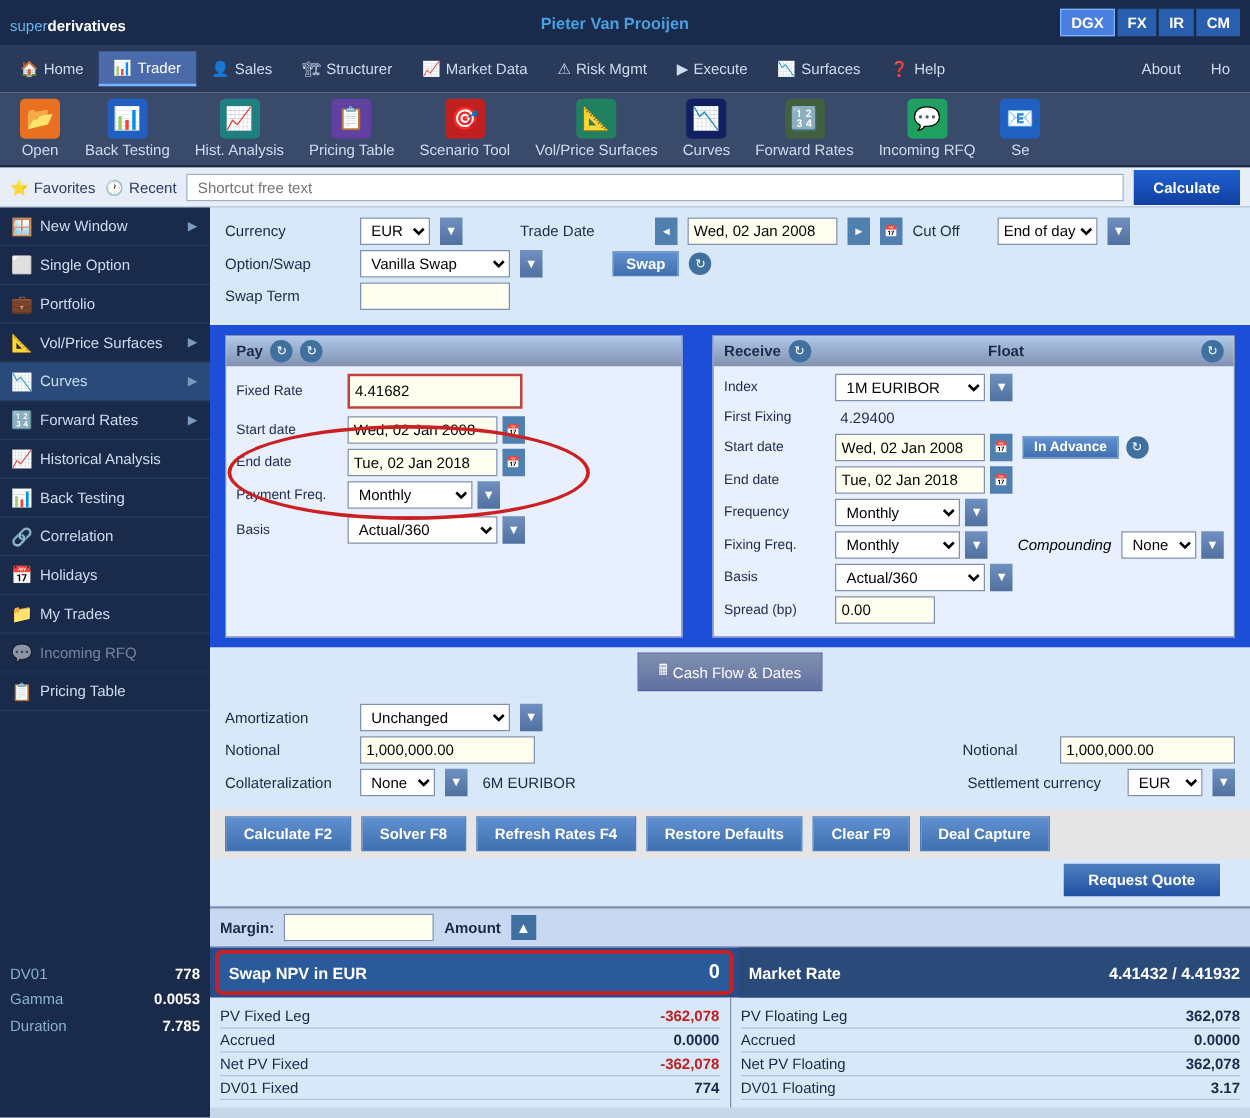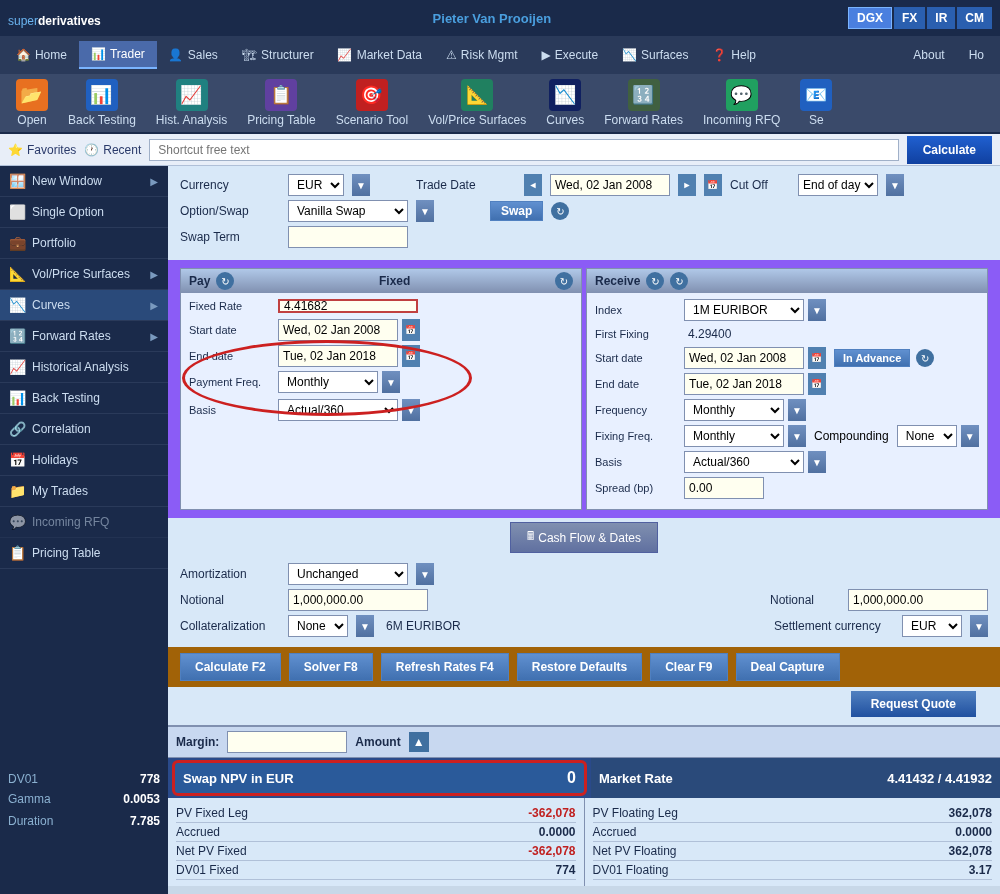--- a/index.html
+++ b/index.html
@@ -56,31 +56,31 @@
     .form-area { background: #d8e8f8; padding: 8px 12px; }
     .form-row { display: flex; align-items: center; margin-bottom: 4px; gap: 8px; }
     .form-label { color: #1a2a4a; width: 100px; font-size: 12px; }
     .form-select { height: 22px; border: 1px solid #8090b0; background: #fff; padding: 0 4px; font-size: 12px; }
     .form-select-arrow { background: linear-gradient(to bottom, #7090c0, #5070a0); color: #fff; border: none; width: 18px; height: 22px; cursor: pointer; font-size: 10px; }
     .form-input { height: 22px; border: 1px solid #8090b0; background: #fffff0; padding: 0 4px; font-size: 12px; }
     .form-date-btn { background: #5080b0; color: #fff; border: none; width: 18px; height: 22px; font-size: 9px; cursor: pointer; }
     .refresh-btn { background: #4070a0; color: #fff; border: none; width: 18px; height: 18px; border-radius: 50%; font-size: 10px; cursor: pointer; display: flex; align-items: center; justify-content: center; }
 
     
-    .swap-panels { display: flex; gap: 4px; padding: 8px 12px; background: #8b5cf6; }
+    .swap-panels { display: flex; gap: 24px; padding: 8px 12px; background: #1d4ed8; }
     .swap-panel { flex: 1; border: 1px solid #8090b0; background: #e8f0ff; }
     .panel-header { background: linear-gradient(to bottom, #b0c8e8, #8090b0); display: flex; align-items: center; padding: 3px 8px; gap: 6px; font-weight: bold; font-size: 12px; color: #1a2a4a; }
     .panel-body { padding: 6px 8px; }
     .panel-row { display: flex; align-items: center; margin-bottom: 4px; gap: 4px; }
     .panel-label { color: #1a2a4a; width: 85px; font-size: 11px; }
-    .fixed-rate-input { height: 14px; border: 2px solid #c04040; background: #fffff0; padding: 0 4px; font-size: 12px; width: 140px; }
+    .fixed-rate-input { height: 28px; border: 2px solid #c04040; background: #fffff0; padding: 0 4px; font-size: 12px; width: 140px; }
     .panel-value { color: #1a2a4a; font-size: 12px; padding: 2px 4px; }
 
     
-    .action-bar { display: flex; align-items: center; padding: 6px 12px; gap: 8px; background: #a16207; }
+    .action-bar { display: flex; align-items: center; padding: 6px 12px; gap: 8px; background: #e5e5e5; }
     .action-btn { height: 28px; padding: 0 14px; font-size: 12px; font-weight: bold; cursor: pointer; border: 1px solid #5080c0; background: linear-gradient(to bottom, #6090d0, #4070b0); color: #fff; }
     .stat-row { display: flex; justify-content: space-between; margin-bottom: 6px; font-size: 12px; }
     .stat-label { color: #8ab0d0; }
     .stat-value { color: #fff; font-weight: bold; }
 
     
     .results-panel { flex: 1; background: #d8e8f8; border-top: 2px solid #8090b0; }
     .results-header { display: flex; align-items: center; padding: 4px 8px; background: #c8d8f0; border-bottom: 1px solid #8090b0; gap: 8px; }
     .margin-label { font-weight: bold; color: #1a2a4a; }
     .margin-input { height: 22px; border: 1px solid #8090b0; background: #fffff0; width: 120px; padding: 0 4px; }
@@ -319,21 +319,20 @@
         <input class="form-input" type="text" style="width: 120px;" value="">
       </div>
     </div>
 
     <div class="swap-panels">
 
       <div class="swap-panel">
         <div class="panel-header">
           <span>Pay</span>
           <button class="refresh-btn">↻</button>
-          <span style="flex:1;text-align:center;font-weight:bold;">Fixed</span>
           <button class="refresh-btn">↻</button>
         </div>
         <div class="panel-body">
           <div class="panel-row">
             <span class="panel-label">Fixed Rate</span>
             <input class="fixed-rate-input" type="text" value="4.41682" style="">
           </div>
           <div style="margin-bottom:6px;"></div>
           <div class="panel-row">
             <span class="panel-label">Start date</span>
@@ -356,20 +355,21 @@
             <select class="form-select" style="width:120px;"><option>Actual/360</option></select>
             <button class="form-select-arrow">▼</button>
           </div>
         </div>
       </div>
 
       <div class="swap-panel">
         <div class="panel-header">
           <span>Receive</span>
           <button class="refresh-btn">↻</button>
+          <span style="flex:1;text-align:center;font-weight:bold;">Float</span>
           <button class="refresh-btn">↻</button>
         </div>
         <div class="panel-body">
           <div class="panel-row">
             <span class="panel-label">Index</span>
             <select class="form-select" style="width:120px;"><option>1M EURIBOR</option></select>
             <button class="form-select-arrow">▼</button>
           </div>
           <div class="panel-row">
             <span class="panel-label">First Fixing</span>
@@ -389,21 +389,21 @@
           </div>
           <div class="panel-row">
             <span class="panel-label">Frequency</span>
             <select class="form-select" style="width:100px;"><option>Monthly</option></select>
             <button class="form-select-arrow">▼</button>
           </div>
           <div class="panel-row">
             <span class="panel-label">Fixing Freq.</span>
             <select class="form-select" style="width:100px;"><option>Monthly</option></select>
             <button class="form-select-arrow">▼</button>
-            <span style="margin-left:4px;">Compounding</span>
+            <span style="margin-left:20px;font-style:italic;">Compounding</span>
             <select class="form-select" style="width:60px;margin-left:4px;"><option>None</option></select>
             <button class="form-select-arrow">▼</button>
           </div>
           <div class="panel-row">
             <span class="panel-label">Basis</span>
             <select class="form-select" style="width:120px;"><option>Actual/360</option></select>
             <button class="form-select-arrow">▼</button>
           </div>
           <div class="panel-row">
             <span class="panel-label">Spread (bp)</span>

